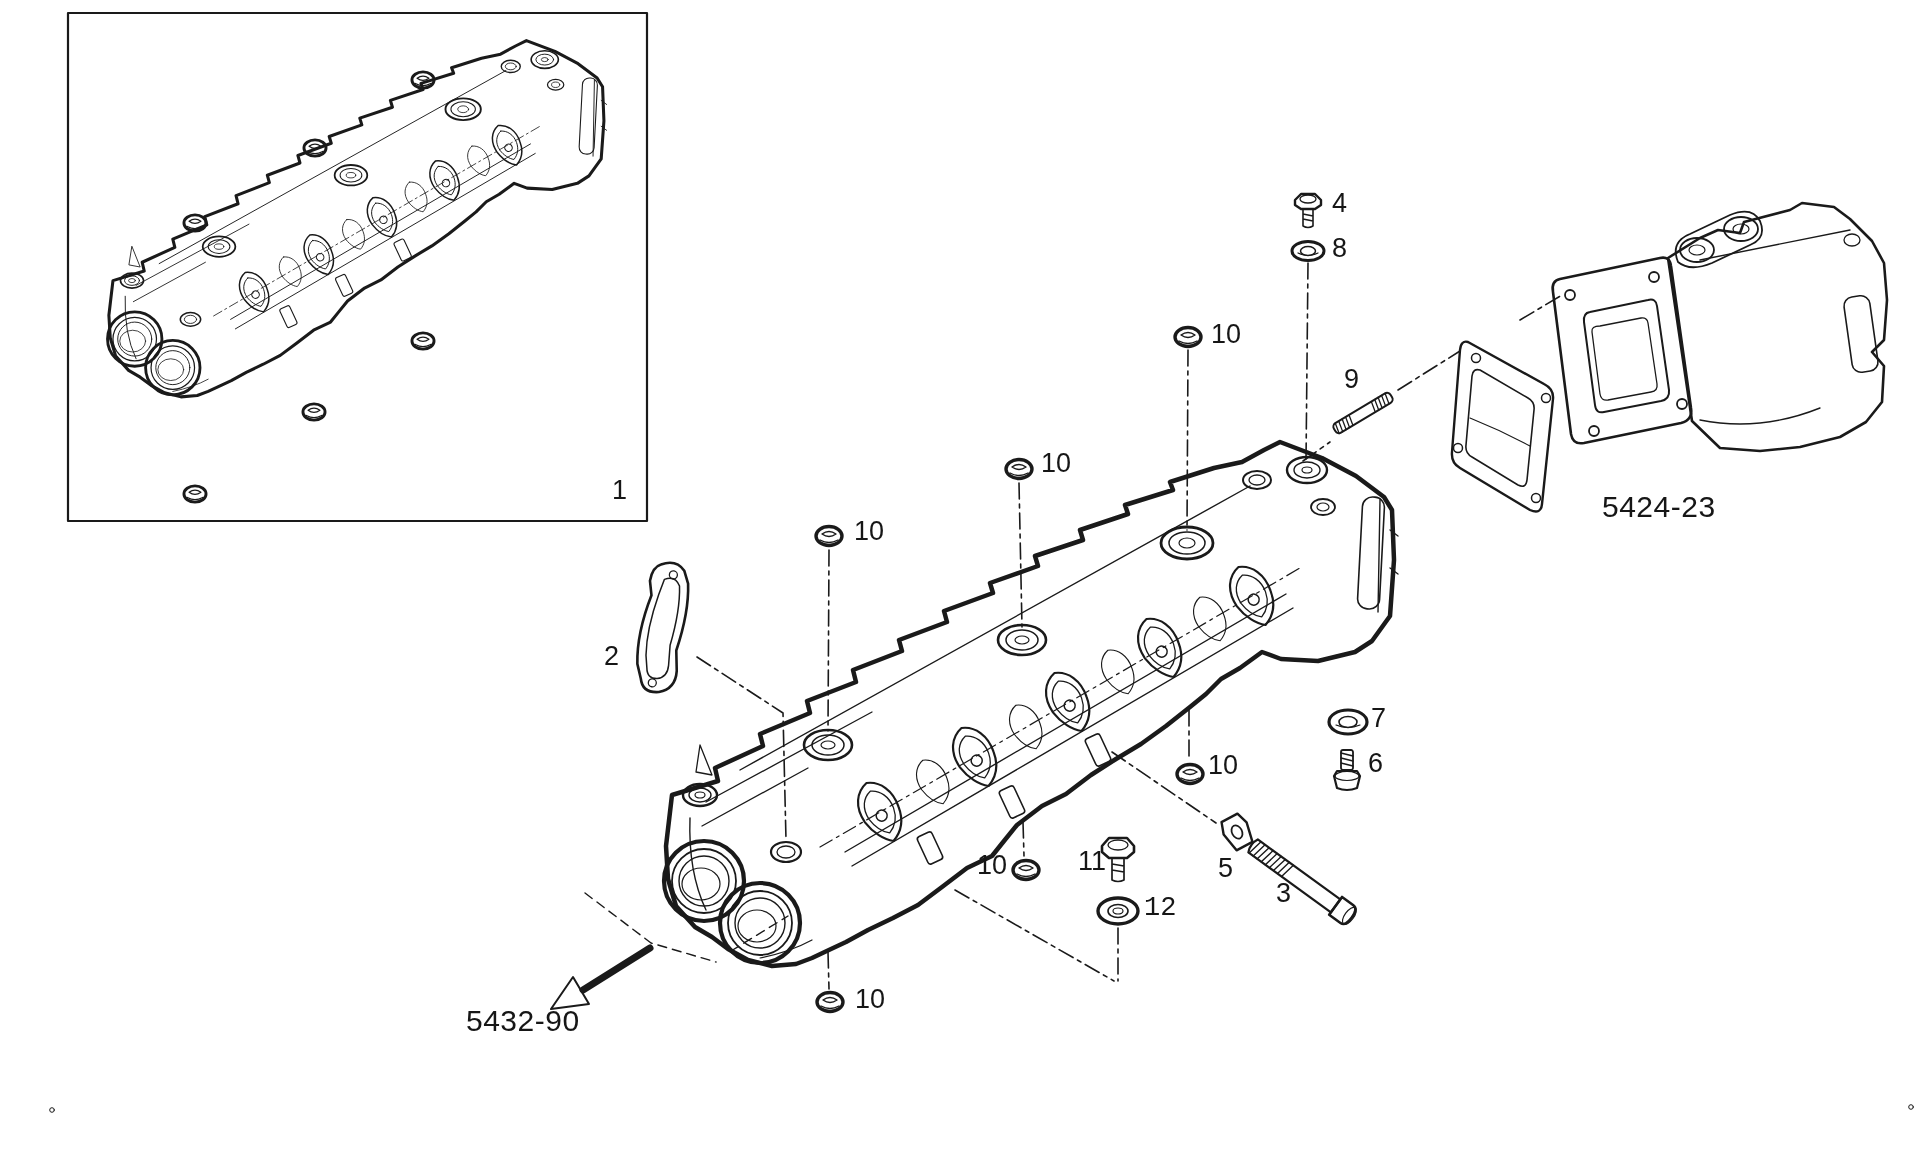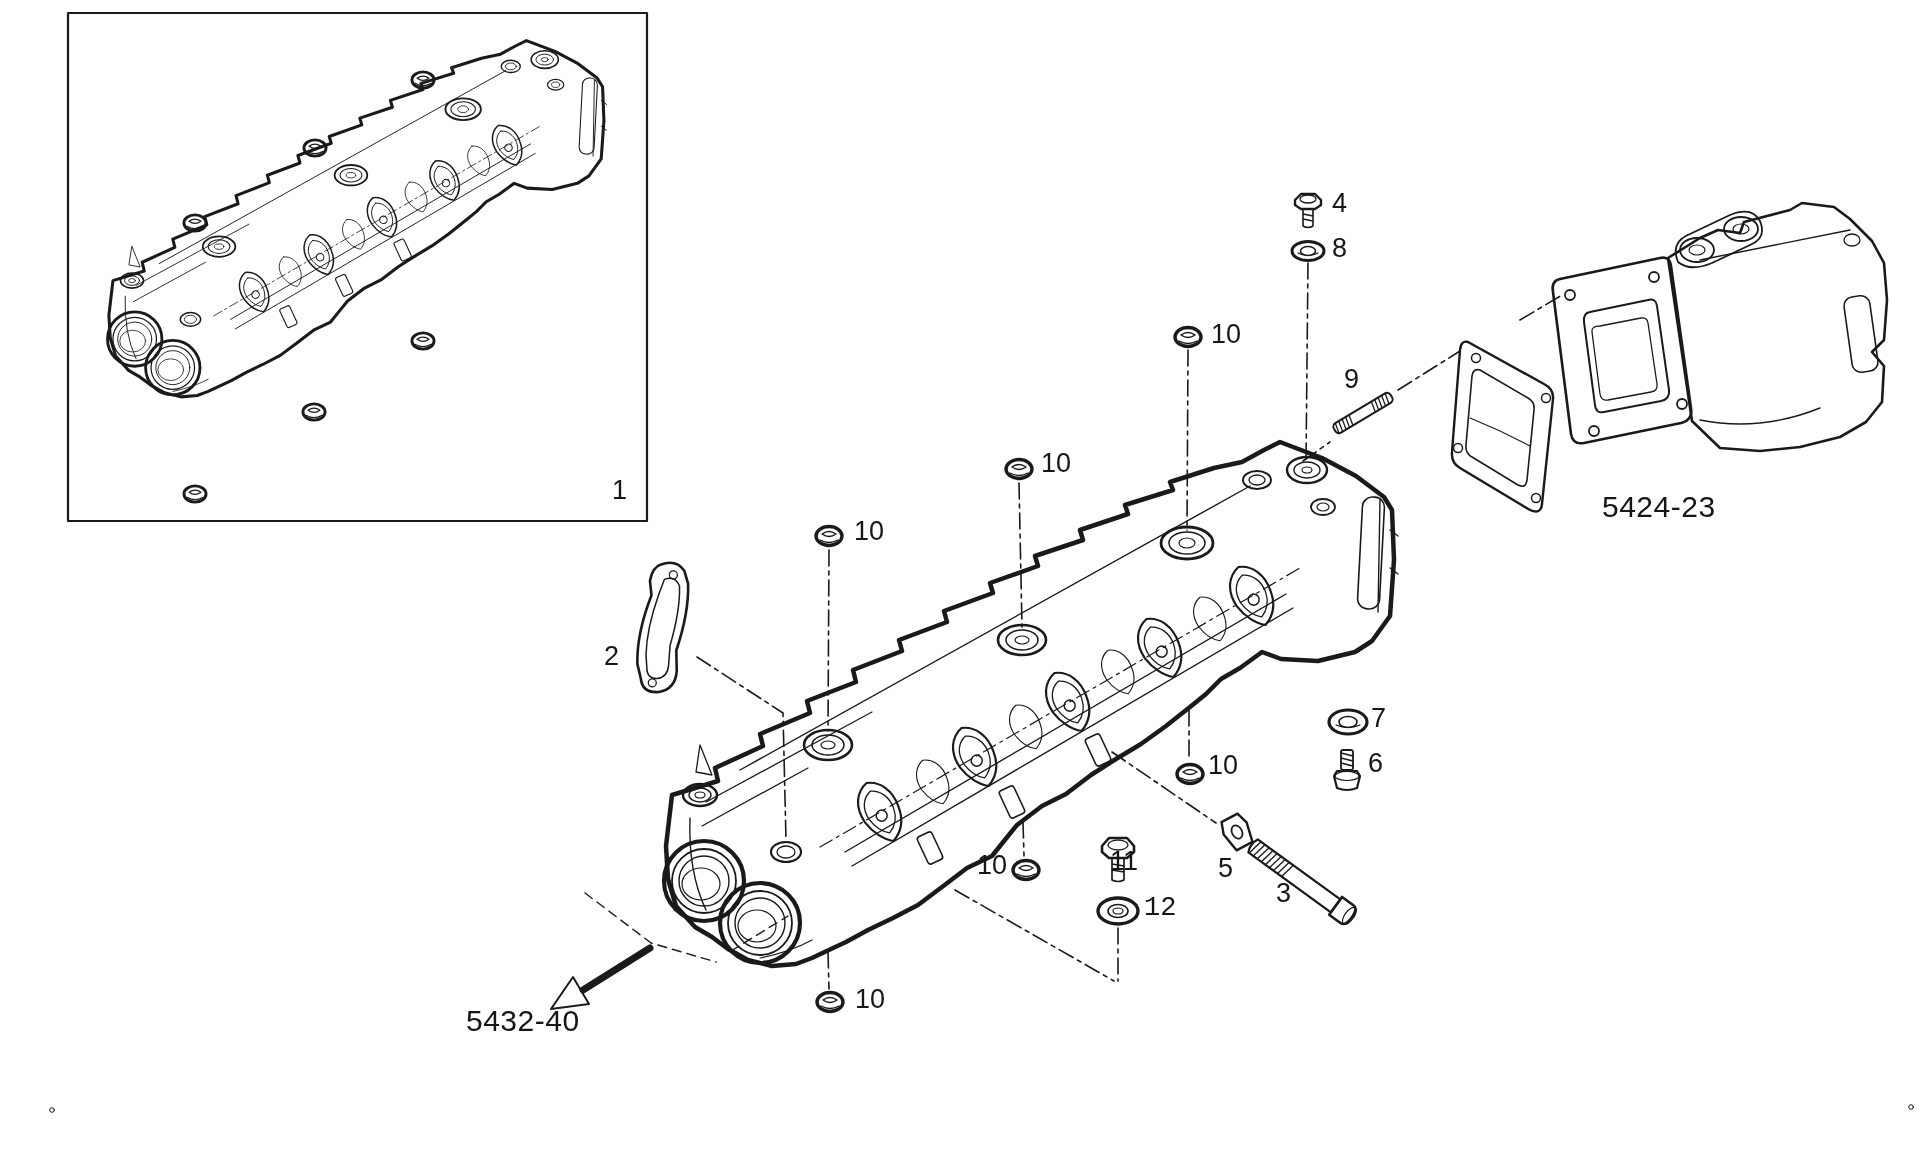--- a/index.html
+++ b/index.html
@@ -295,18 +295,18 @@
   <div class="lbl" style="left:1368px;top:750px;">6</div>
   <div class="lbl" style="left:1371px;top:705px;">7</div>
   <div class="lbl" style="left:1332px;top:235px;">8</div>
   <div class="lbl" style="left:1344px;top:366px;">9</div>
   <div class="lbl" style="left:1211px;top:321px;">10</div>
   <div class="lbl" style="left:1041px;top:450px;">10</div>
   <div class="lbl" style="left:854px;top:518px;">10</div>
   <div class="lbl" style="left:1208px;top:752px;">10</div>
   <div class="lbl" style="left:977px;top:852px;">10</div>
   <div class="lbl" style="left:855px;top:986px;">10</div>
-  <div class="lbl" style="left:1110px;top:848px;">11</div>
+  <div class="lbl" style="left:1078px;top:848px;">11</div>
   <div class="lbl" style="left:1144px;top:895px;font-family:Liberation Mono, monospace;">12</div>
 
   <div class="lbl ref" style="left:1602px;top:469px;margin-top:23px;">5424-23</div>
-  <div class="lbl ref" style="left:466px;top:1006px;">5432-40</div>
+  <div class="lbl ref" style="left:466px;top:1006px;">5432-90</div>
 </div>
 
 </body></html>

